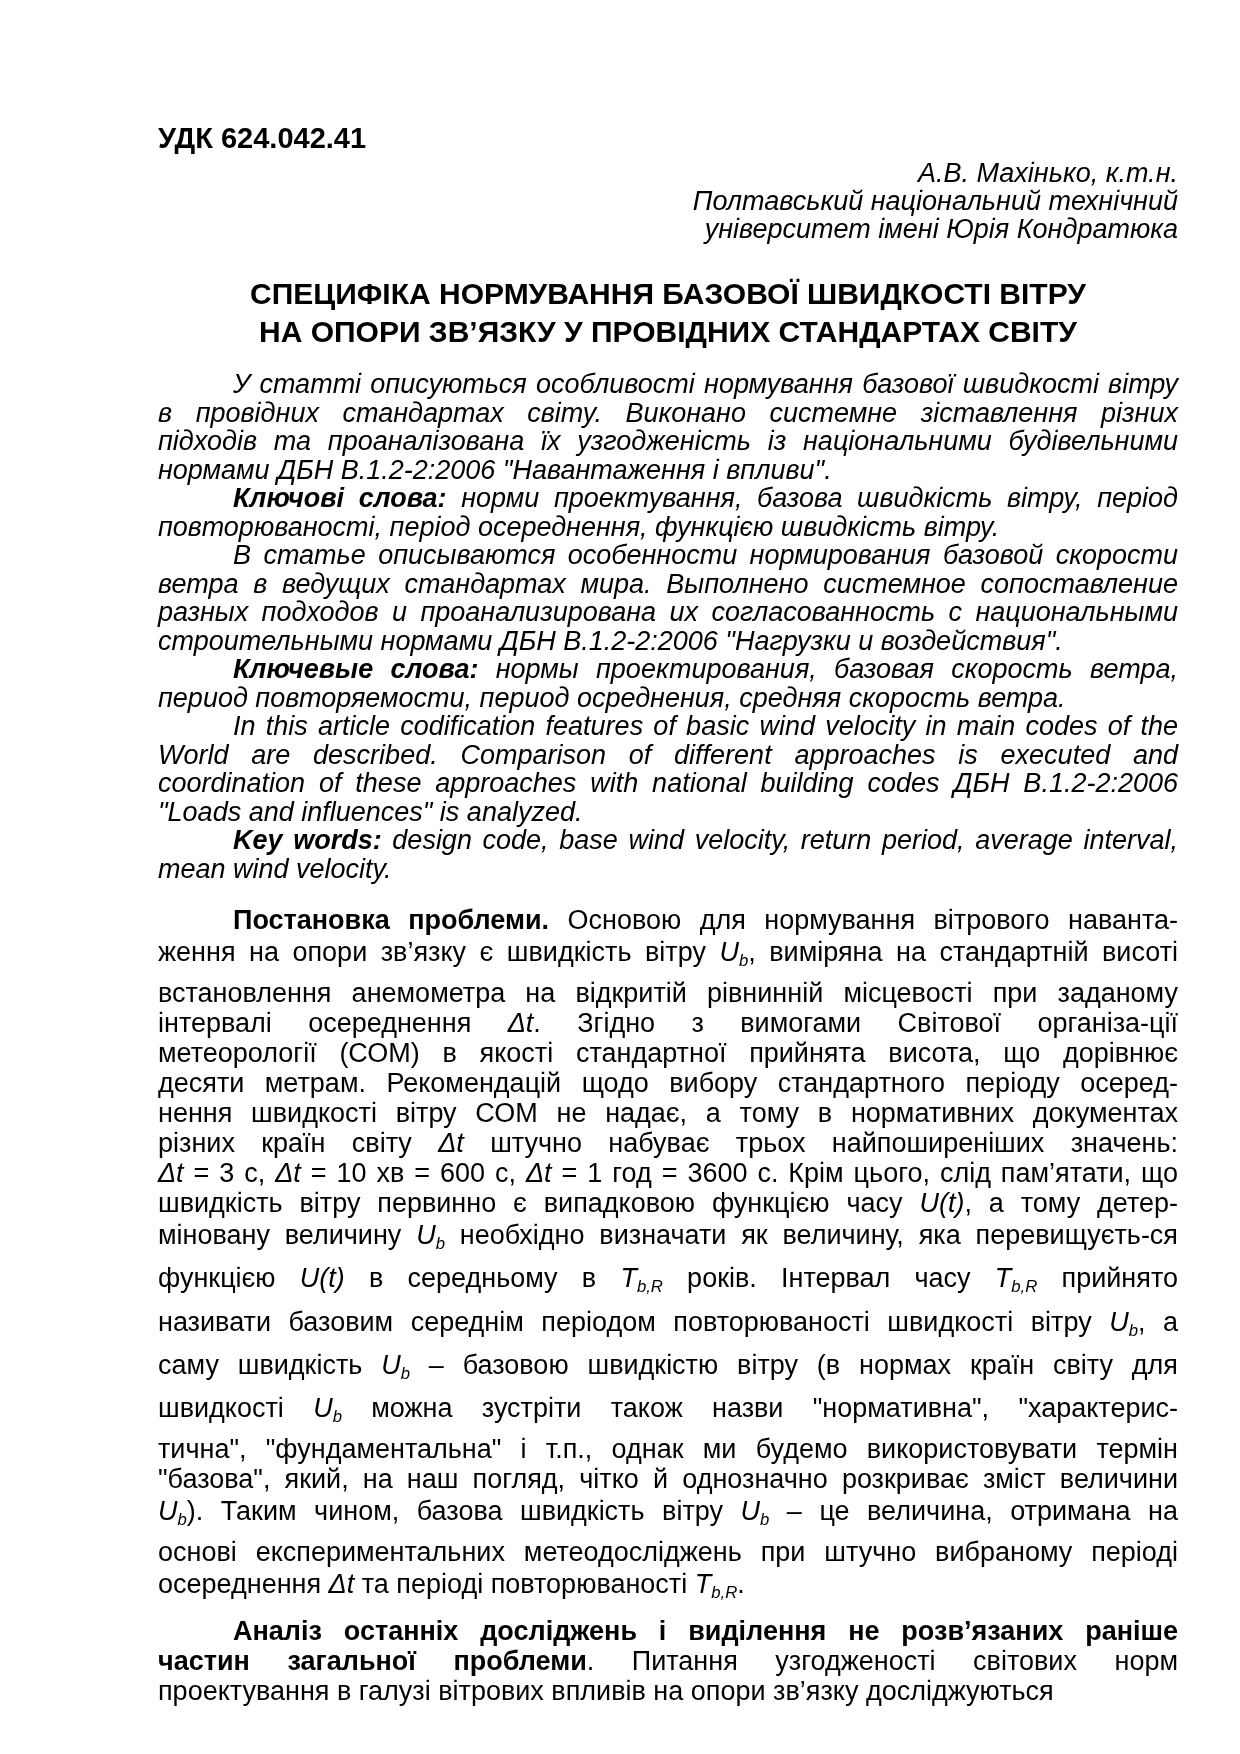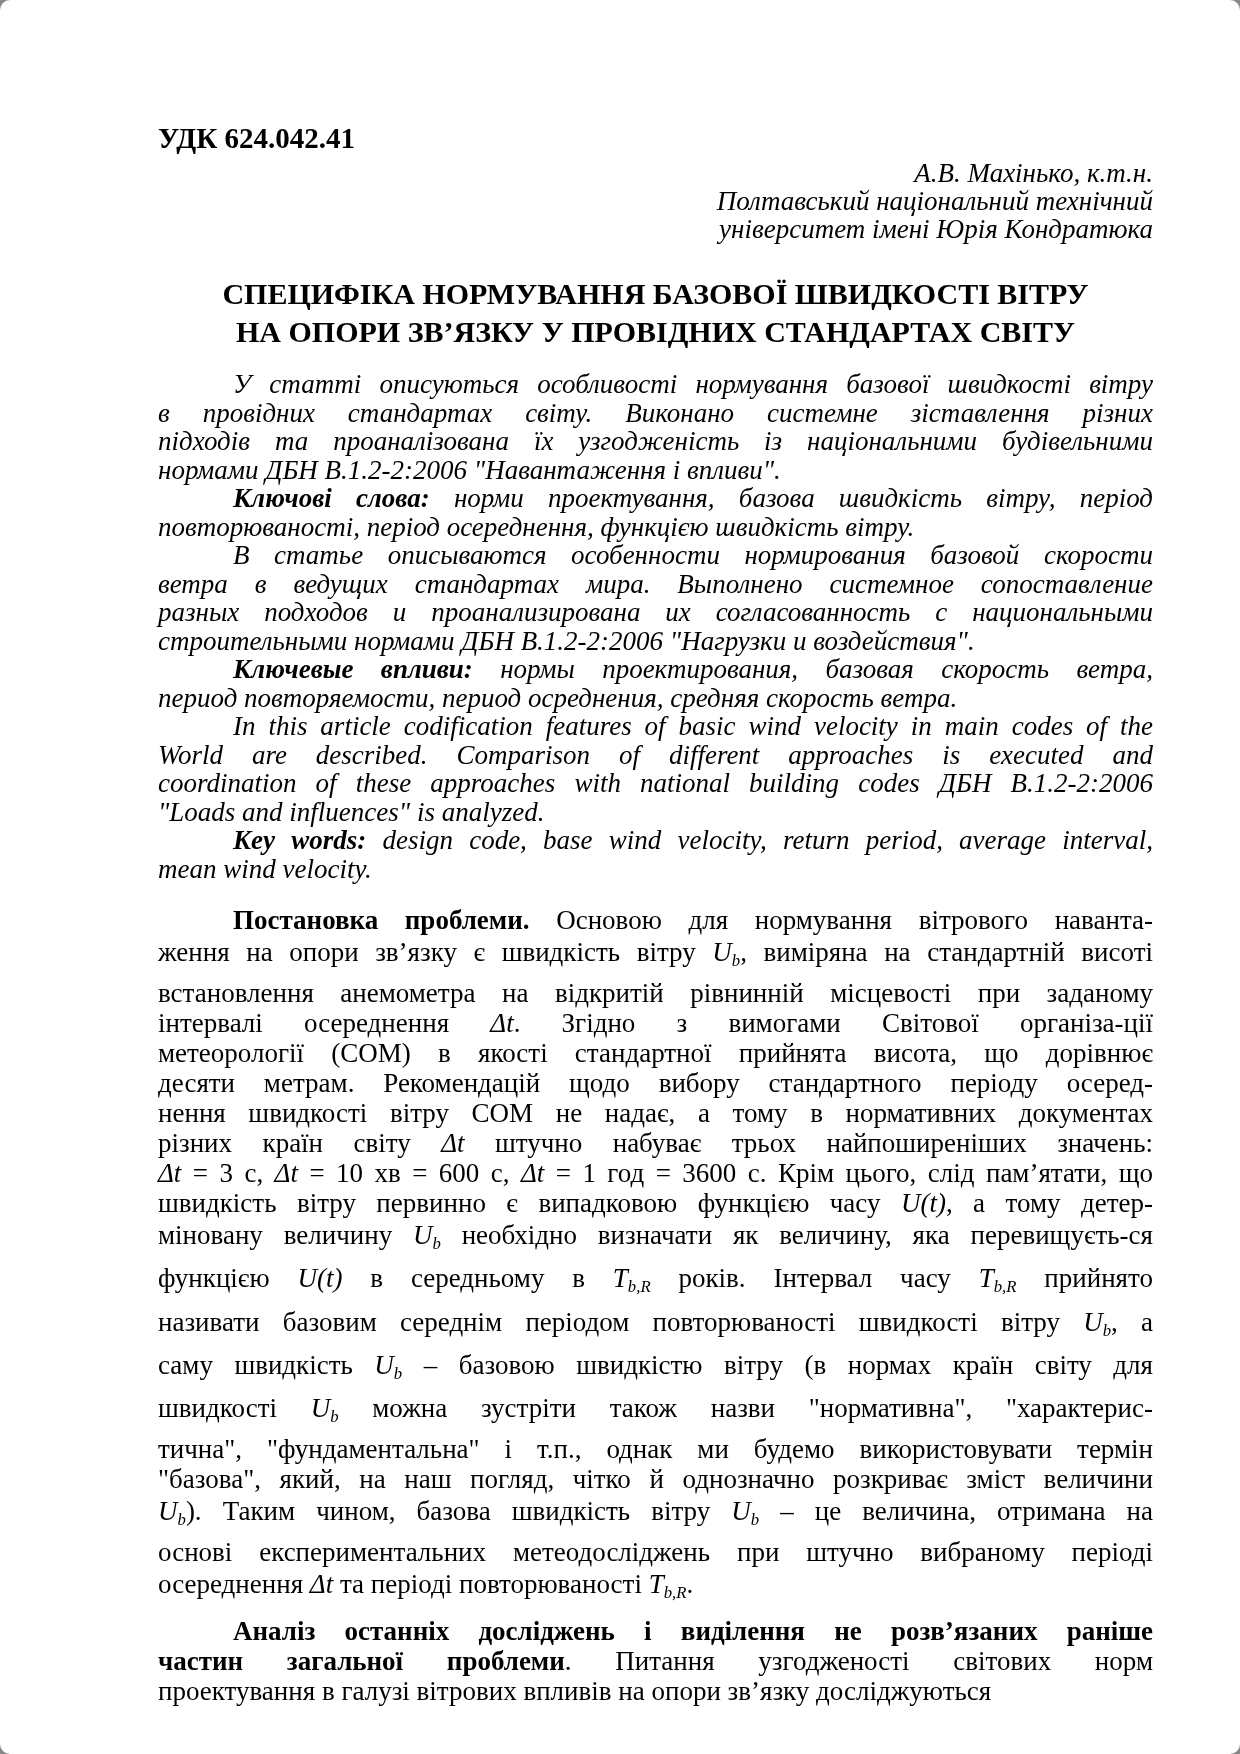--- a/index.html
+++ b/index.html
@@ -1,20 +1,20 @@
 <!DOCTYPE html>
 <html><head>
 <meta charset="utf-8">
 <style>
   html,body{margin:0;padding:0;background:#888;}
   .page{
     width:1240px;height:1754px;background:#ffffff;position:relative;
-    box-sizing:border-box;padding:123px 87px 0 158px;
-    font-family:Liberation Serif, serif;
-    color:#000;overflow:hidden;border-radius:10px;
+    box-sizing:border-box;padding:123px 62px 0 158px;
+    font-family:Liberation Sans, sans-serif;
+    color:#000;overflow:hidden;
   }
   .udc{font-size:29px;font-weight:bold;line-height:30px;text-align:left;}
   .authors{margin-top:6px;font-size:27px;font-style:italic;line-height:28px;text-align:right;}
   .main-title{margin-top:32px;font-size:30px;font-weight:bold;line-height:38px;text-align:center;}
   .content{margin-top:19px;font-size:27px;}
   .block{margin:0;}
   .line{text-align:justify;text-align-last:justify;white-space:normal;}
   .line.last{text-align-last:left;}
   .line.indent{text-indent:75px;}
   
@@ -55,21 +55,21 @@
         <div class="line indent" data-name="text-line"><span class="b" data-name="text-segment">Ключові слова: </span><span data-name="text-segment">норми проектування, базова швидкість вітру, період</span></div>
         <div class="line last" data-name="text-line"><span data-name="text-segment">повторюваності, період осереднення, функцією швидкість вітру.</span></div>
       </div>
       <div class="block abs" data-name="abstract-ru">
         <div class="line indent" data-name="text-line"><span data-name="text-segment">В статье описываются особенности нормирования базовой скорости</span></div>
         <div class="line" data-name="text-line"><span data-name="text-segment">ветра в ведущих стандартах мира. Выполнено системное сопоставление</span></div>
         <div class="line" data-name="text-line"><span data-name="text-segment">разных подходов и проанализирована их согласованность с национальными</span></div>
         <div class="line last" data-name="text-line"><span data-name="text-segment">строительными нормами ДБН В.1.2-2:2006 "Нагрузки и воздействия".</span></div>
       </div>
       <div class="block abs" data-name="keywords-ru">
-        <div class="line indent" data-name="text-line"><span class="b" data-name="text-segment">Ключевые впливи: </span><span data-name="text-segment">нормы проектирования, базовая скорость ветра,</span></div>
+        <div class="line indent" data-name="text-line"><span class="b" data-name="text-segment">Ключевые слова: </span><span data-name="text-segment">нормы проектирования, базовая скорость ветра,</span></div>
         <div class="line last" data-name="text-line"><span data-name="text-segment">период повторяемости, период осреднения, средняя скорость ветра.</span></div>
       </div>
       <div class="block abs" data-name="abstract-en">
         <div class="line indent" data-name="text-line"><span data-name="text-segment">In this article codification features of basic wind velocity in main codes of the</span></div>
         <div class="line" data-name="text-line"><span data-name="text-segment">World are described. Comparison of different approaches is executed and</span></div>
         <div class="line" data-name="text-line"><span data-name="text-segment">coordination of these approaches with national building codes ДБН В.1.2-2:2006</span></div>
         <div class="line last" data-name="text-line"><span data-name="text-segment">"Loads and influences" is analyzed.</span></div>
       </div>
       <div class="block abs" data-name="keywords-en">
         <div class="line indent" data-name="text-line"><span class="b" data-name="text-segment">Key words: </span><span data-name="text-segment">design code, base wind velocity, return period, average interval,</span></div>

